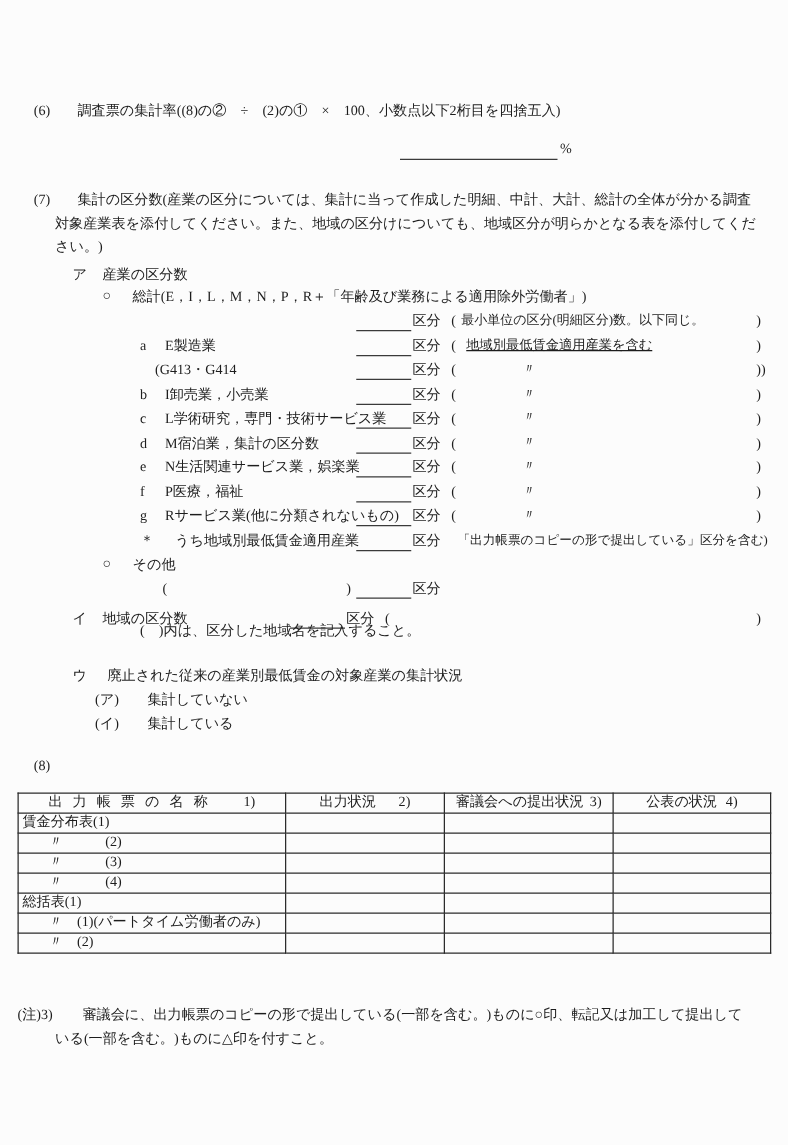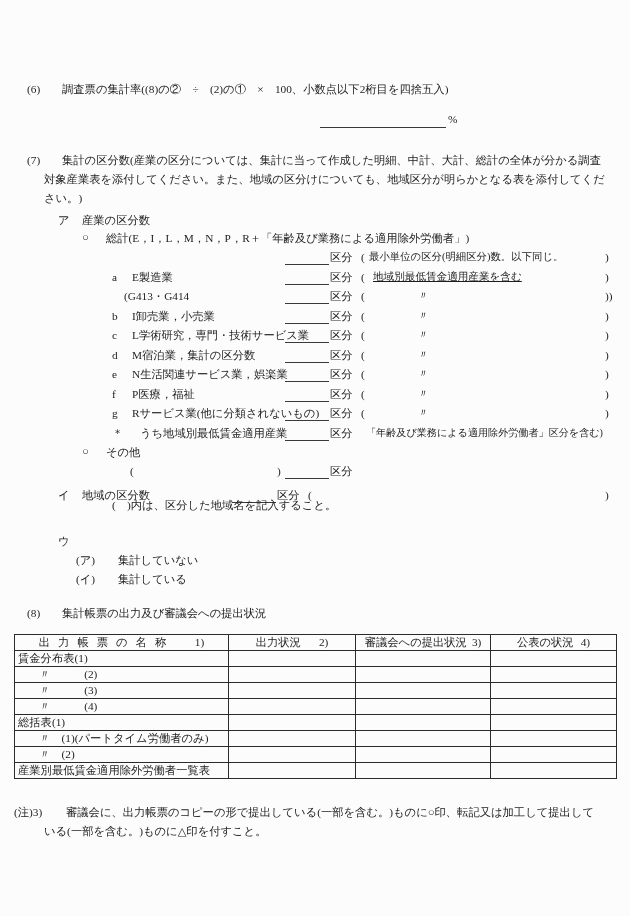--- a/index.html
+++ b/index.html
@@ -153,47 +153,47 @@
   <div class="rule" style="left:285px; top:420px; width:44px;"></div>
   <span class="t" style="left:330px; top:408px;">区分</span>
   <span class="t" style="left:361px; top:408px;">(</span>
   <span class="t" style="left:418px; top:408px; font-size:10.6px;">〃</span>
   <span class="t" style="left:605px; top:408px;">)</span>
 
   <span class="t" style="left:112px; top:428px;">＊</span>
   <span class="t" style="left:140px; top:428px;">うち地域別最低賃金適用産業</span>
   <div class="rule" style="left:285px; top:440px; width:44px;"></div>
   <span class="t" style="left:330px; top:428px;">区分</span>
-  <span class="t" style="left:366px; top:428px; font-size:10.1px;">「年齢及び業務による適用除外労働者」区分を含む)</span>
+  <span class="t" style="left:366px; top:428px; font-size:10.1px;">「出力帳票のコピーの形で提出している」区分を含む)</span>
 
   <span class="mark" style="left:82px; top:446px;">○</span>
   <span class="t" style="left:106px; top:447px;">その他</span>
   <span class="t" style="left:130px; top:466px;">(</span>
   <span class="t" style="left:277px; top:466px;">)</span>
   <div class="rule" style="left:285px; top:478px; width:44px;"></div>
   <span class="t" style="left:330px; top:466px;">区分</span>
 
   <span class="t" style="left:58px; top:490px;">イ</span>
   <span class="t" style="left:82px; top:490px;text-align:center;">地域の区分数</span>
   <div class="rule" style="left:232px; top:502px; width:44px;"></div>
   <span class="t" style="left:277px; top:490px;">区分</span>
   <span class="t" style="left:308px; top:490px;">(</span>
   <span class="t" style="left:605px; top:490px;">)</span>
   <span class="t" style="left:112px; top:500px;">(　)内は、区分した地域名を記入すること。</span>
 
   <span class="t" style="left:58px; top:536px;">ウ</span>
+  <span class="t" style="left:86px; top:536px;">廃止された従来の産業別最低賃金の対象産業の集計状況</span>
 
   <span class="t" style="left:76px; top:555px;">(ア)</span>
   <span class="t" style="left:118px; top:555px;">集計していない</span>
 
   <span class="t" style="left:76px; top:574px;">(イ)</span>
   <span class="t" style="left:118px; top:574px;">集計している</span>
 
   <span class="t" style="left:27px; top:608px;">(8)</span>
-  <span class="t" style="left:62px; top:608px;">集計帳票の出力及び審議会への提出状況</span>
 
   <table class="tbl">
     <colgroup>
       <col class="c-name">
         <col class="c-out">
         <col class="c-sub">
         <col class="c-pub">
     </colgroup>
     <thead>
       <tr>
@@ -247,26 +247,20 @@
         <td class="blank"></td>
         <td class="blank"></td>
         <td class="blank"></td>
       </tr>
       <tr>
         <td class="ind1">〃　(2)</td>
         <td class="blank"></td>
         <td class="blank"></td>
         <td class="blank"></td>
       </tr>
-      <tr>
-        <td>産業別最低賃金適用除外労働者一覧表</td>
-        <td class="blank"></td>
-        <td class="blank"></td>
-        <td class="blank"></td>
-      </tr>
     </tbody>
   </table>
 
   <span class="t" style="left:14px; top:807px;">(注)3)</span>
   <span class="t" style="left:66px; top:807px;">審議会に、出力帳票のコピーの形で提出している(一部を含む。)ものに○印、転記又は加工して提出して</span>
   <span class="t" style="left:44px; top:826px;">いる(一部を含む。)ものに△印を付すこと。</span>
 
 </div>
 
 </body></html>

